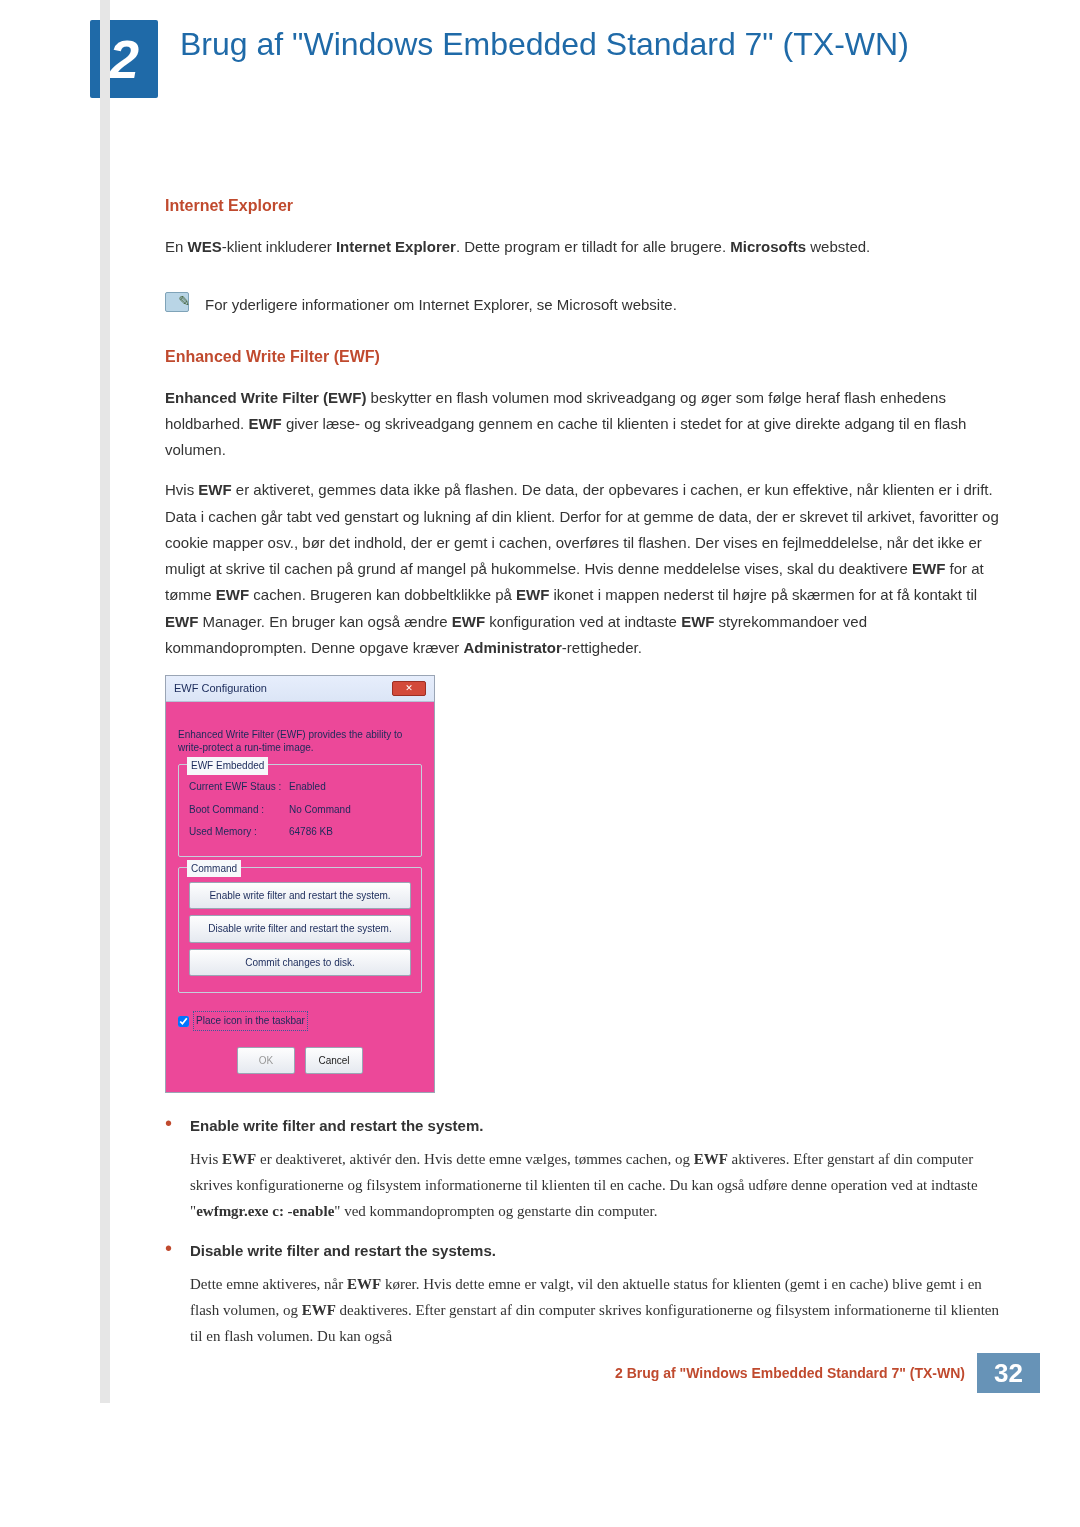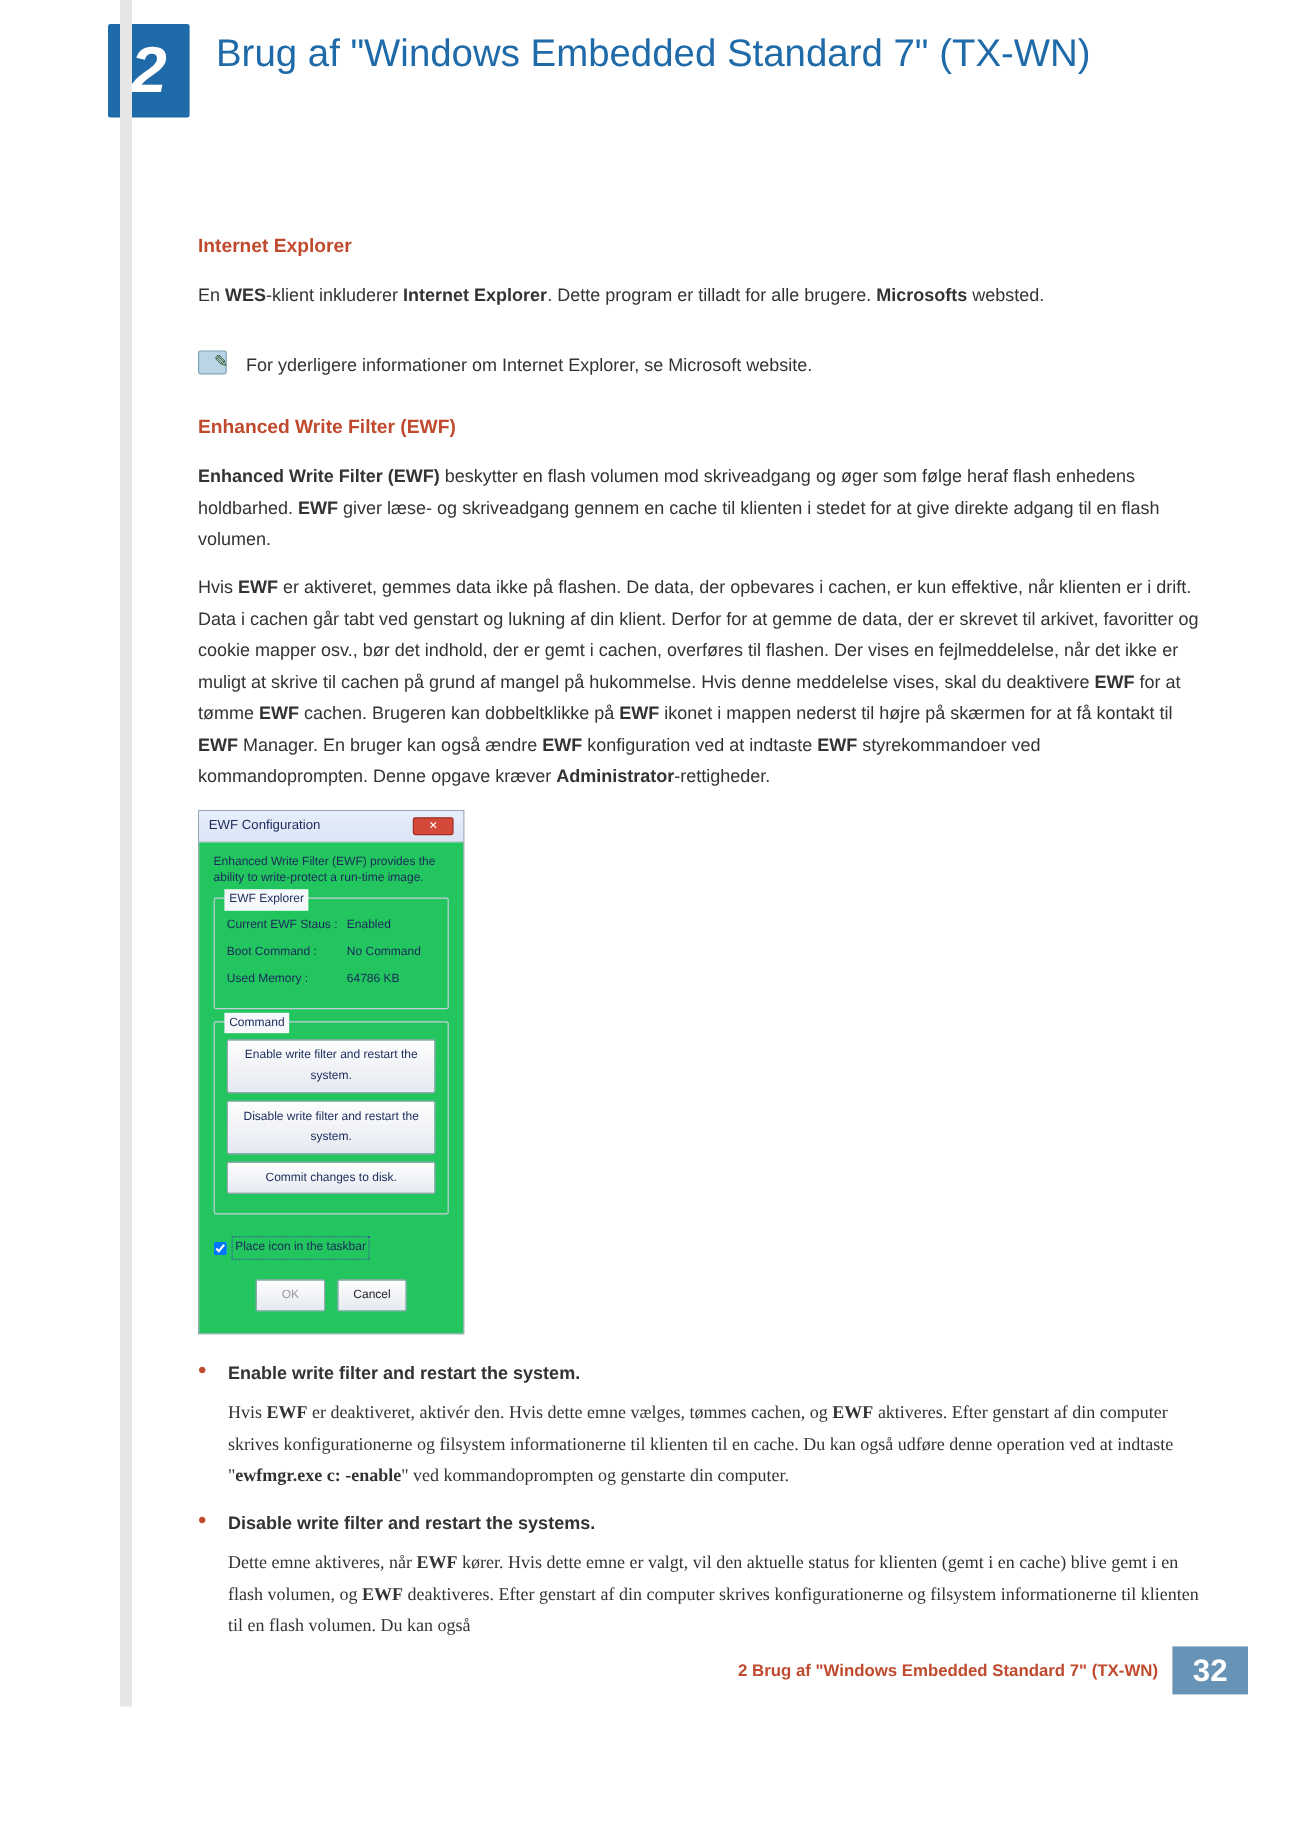--- a/index.html
+++ b/index.html
@@ -77,21 +77,21 @@
   .note-icon::after {
     content: "✎";
     position: absolute;
     right: -2px;
     bottom: -2px;
     font-size: 14px;
     color: #3b5a2e;
   }
   .strong { font-weight: bold; }
   .screenshot {
-    width: 222px;
+    width: 270px;
     border: 1px solid #9aa5b5;
     background: #f6f8fb;
     margin: 14px 0 20px 0;
     font-size: 11px;
     color: #1a2a5a;
     position: relative;
   }
   .win-title {
     background: linear-gradient(#e7eefc, #dbe5f6);
     border-bottom: 1px solid #b6c2d6;
@@ -104,21 +104,21 @@
     background: #d34a3a;
     color: #fff;
     border: 1px solid #9c2f23;
     width: 34px;
     height: 15px;
     font-size: 9px;
     line-height: 12px;
     text-align: center;
     border-radius: 2px;
   }
-  .win-body { padding: 10px 12px 12px 12px; background: #22c55e; }
+  .win-body { padding: 26px 12px 12px 12px; background: #ec4899; }
   .win-desc { font-size: 10px; margin-bottom: 10px; line-height: 1.3; }
   .fieldset {
     border: 1px solid #c6cfdb;
     border-radius: 2px;
     padding: 8px 10px 10px 10px;
     margin-bottom: 10px;
     position: relative;
   }
   .fieldset-legend {
     position: absolute;
@@ -219,21 +219,21 @@
 
   <div class="screenshot">
     <div class="win-title">
       <span>EWF Configuration</span>
       <div class="win-close">✕</div>
     </div>
     <div class="win-body">
       <div class="win-desc">Enhanced Write Filter (EWF) provides the ability to write-protect a run-time image.</div>
 
       <div class="fieldset">
-        <div class="fieldset-legend">EWF Explorer</div>
+        <div class="fieldset-legend">EWF Embedded</div>
         <div class="kv">
           <div class="kv-label">Current EWF Staus :</div>
           <div>Enabled</div>
         </div>
         <div class="kv">
           <div class="kv-label">Boot Command :</div>
           <div>No Command</div>
         </div>
         <div class="kv">
           <div class="kv-label">Used Memory :</div>

